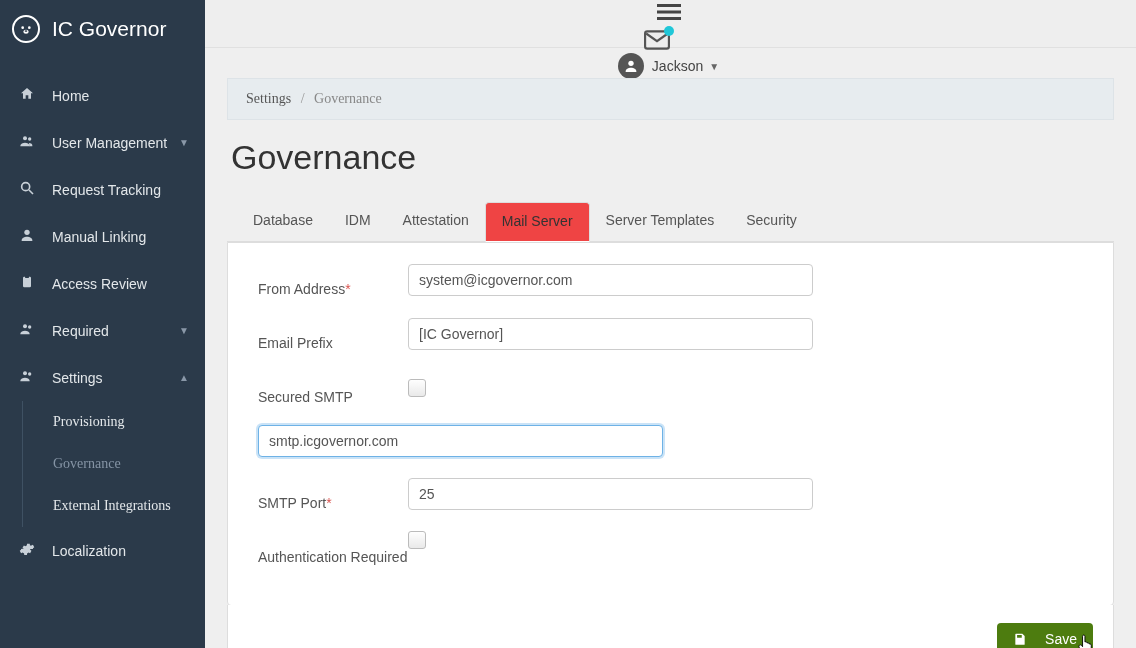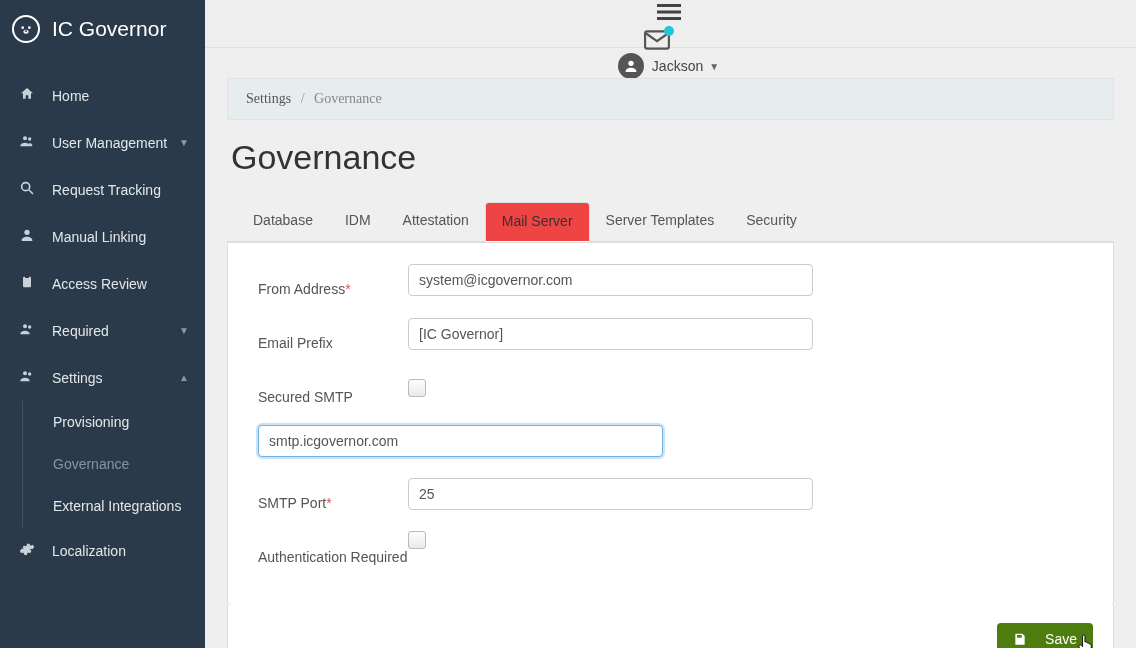--- a/index.html
+++ b/index.html
@@ -8,21 +8,21 @@
 
   
   .sidebar { width: 205px; background: #2b3a4a; color: #fff; flex-shrink: 0; height: 100%; display: flex; flex-direction: column; }
   .brand { display: flex; align-items: center; height: 58px; padding: 0 12px; font-size: 21px; font-weight: 400; }
   .brand-logo { width: 28px; height: 28px; border: 2.3px solid #fff; border-radius: 50%; display:flex; align-items:center; justify-content:center; margin-right: 12px; font-size:14px; }
   .nav { list-style: none; padding: 14px 0 0 0; }
   .nav-item { display: flex; align-items: center; padding: 14px 16px; cursor: pointer; font-size: 14px; color: #e3e7ea; position: relative; }
   .nav-item .nav-icon { width: 22px; text-align: center; margin-right: 14px; font-size: 15px; color: #c8d0d8; }
   .nav-item .chev { margin-left: auto; font-size: 10px; color: #8a98a8; }
   .subnav { list-style: none; border-left: 1px solid #3f5163; margin-left: 22px; }
-  .subnav-item { padding: 13px 16px 13px 30px; font-size: 14px; color: #e3e7ea; cursor: pointer; }
+  .subnav-item { padding: 13px 16px 13px 30px; font-size: 14px; color: #e3e7ea; cursor: pointer; font-family: Liberation Serif, serif; }
   .subnav-item.active { color: #8594a5; }
 
   
   .main { flex: 1; display: flex; flex-direction: column; min-width: 0; }
   .topbar { height: 48px; background: #eeeeee; border-bottom: 1px solid #e0e0e0; display: flex; align-items: center; padding: 0 18px 0 14px; flex-direction: column; }
   .hamburger { font-size: 24px; color: #444; cursor: pointer; }
   .topbar-spacer { flex: 1; }
   .mail-icon { position: relative; margin-right: 24px; cursor: pointer; color: #555; }
   .mail-icon svg { width: 26px; height: 20px; }
   .mail-dot { position: absolute; top: -4px; right: -4px; width: 10px; height: 10px; border-radius: 50%; background: #20c7d8; display:block; }

